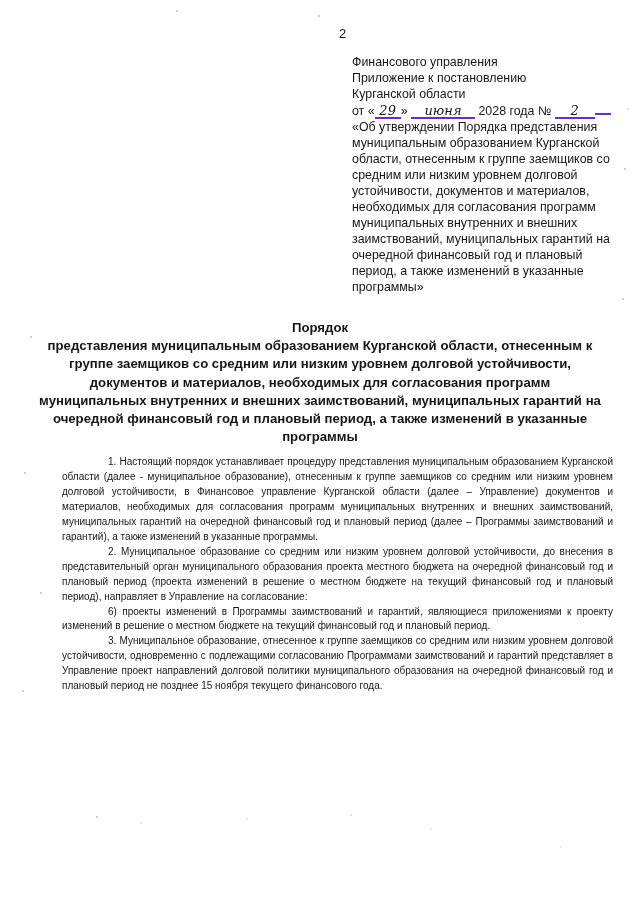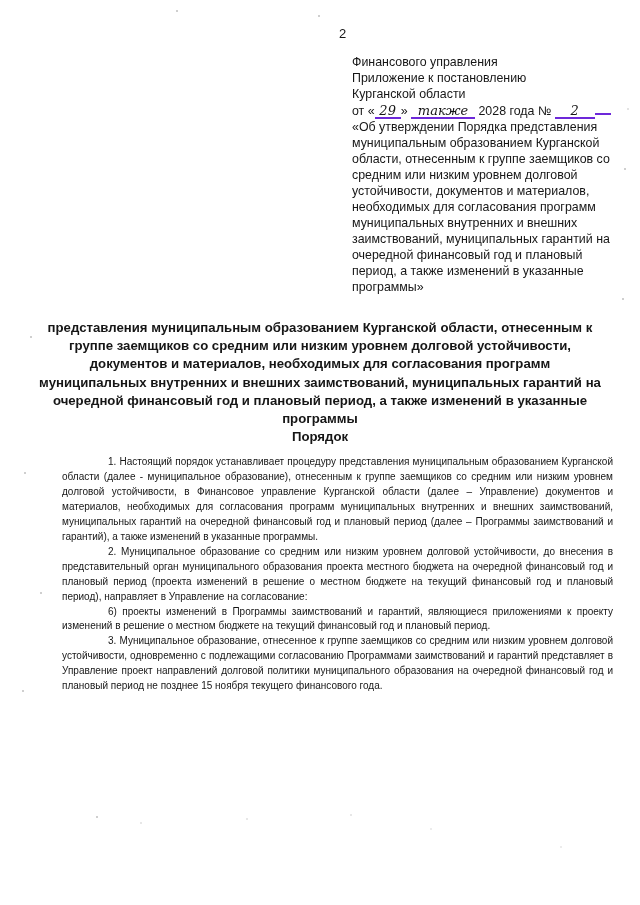--- a/index.html
+++ b/index.html
@@ -78,27 +78,27 @@
 <body>
 
 <div class="page">
 
   <div class="page-number">2</div>
 
   <div class="annex">
     <div>Финансового управления</div>
     <div>Приложение к постановлению</div>
     <div>Курганской области</div>
-    <div class="date-line"><span>от «</span><span class="hw u u-day">29</span><span>»</span> <span class="hw u u-month">также</span> <span>2028 года №</span> <span class="hw u u-num">2</span><span class="u u-blank"></span></div>
+    <div class="date-line"><span>от «</span><span class="hw u u-day">29</span><span>»</span> <span class="hw u u-month">июня</span> <span>2028 года №</span> <span class="hw u u-num">2</span><span class="u u-blank"></span></div>
     <div>«Об утверждении Порядка представления муниципальным образованием Курганской области, отнесенным к группе заемщиков со средним или низким уровнем долговой устойчивости, документов и материалов, необходимых для согласования программ муниципальных внутренних и внешних заимствований, муниципальных гарантий на очередной финансовый год и плановый период, а также изменений в указанные программы»</div>
   </div>
 
   <div class="doc-title">
+    <div>Порядок</div>
     <div>представления муниципальным образованием Курганской области, отнесенным к группе заемщиков со средним или низким уровнем долговой устойчивости, документов и материалов, необходимых для согласования программ муниципальных внутренних и внешних заимствований, муниципальных гарантий на очередной финансовый год и плановый период, а также изменений в указанные программы</div>
-    <div>Порядок</div>
   </div>
 
   <div class="content">
     <p>1. Настоящий порядок устанавливает процедуру представления муниципальным образованием Курганской области (далее - муниципальное образование), отнесенным к группе заемщиков со средним или низким уровнем долговой устойчивости, в Финансовое управление Курганской области (далее – Управление) документов и материалов, необходимых для согласования программ муниципальных внутренних и внешних заимствований, муниципальных гарантий на очередной финансовый год и плановый период (далее – Программы заимствований и гарантий), а также изменений в указанные программы.</p>
     <p>2. Муниципальное образование со средним или низким уровнем долговой устойчивости, до внесения в представительный орган муниципального образования проекта местного бюджета на очередной финансовый год и плановый период (проекта изменений в решение о местном бюджете на текущий финансовый год и плановый период), направляет в Управление на согласование:</p>
     <p>6) проекты изменений в Программы заимствований и гарантий, являющиеся приложениями к проекту изменений в решение о местном бюджете на текущий финансовый год и плановый период.</p>
     <p>3. Муниципальное образование, отнесенное к группе заемщиков со средним или низким уровнем долговой устойчивости, одновременно с подлежащими согласованию Программами заимствований и гарантий представляет в Управление проект направлений долговой политики муниципального образования на очередной финансовый год и плановый период не позднее 15 ноября текущего финансового года.</p>
   </div>
 
   <div class="speck" style="top:10px;left:176px;"></div>

